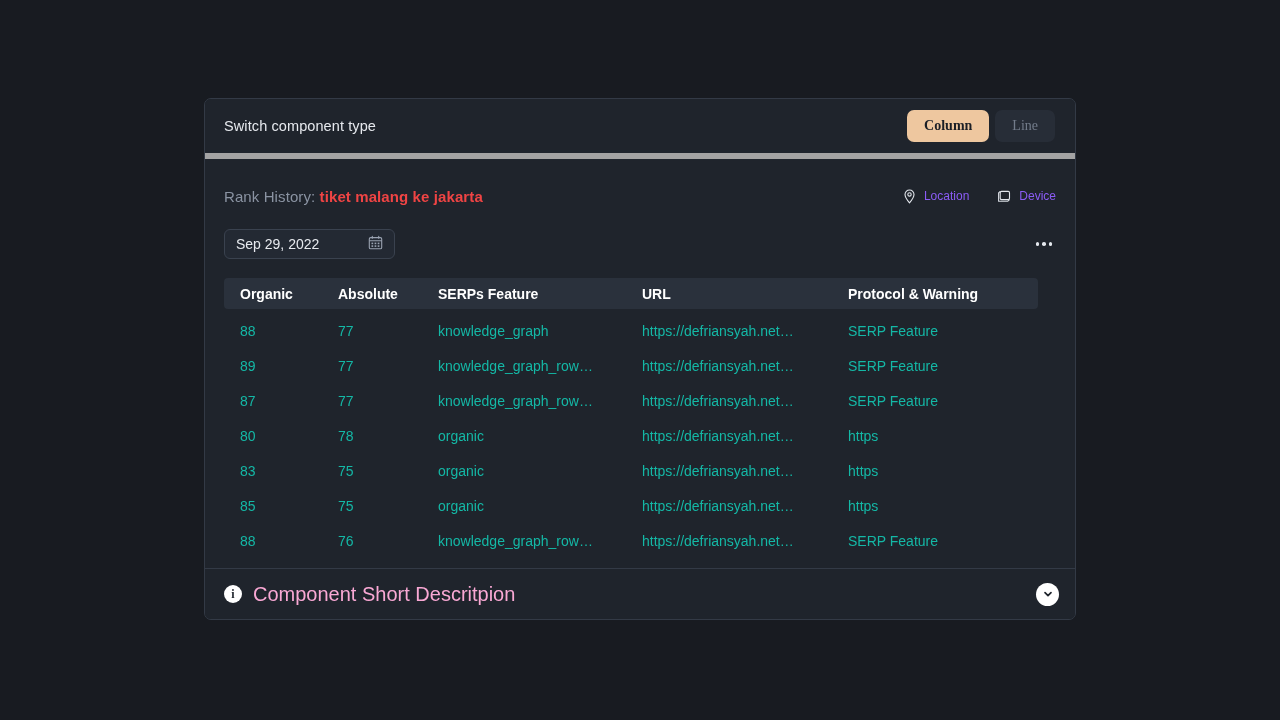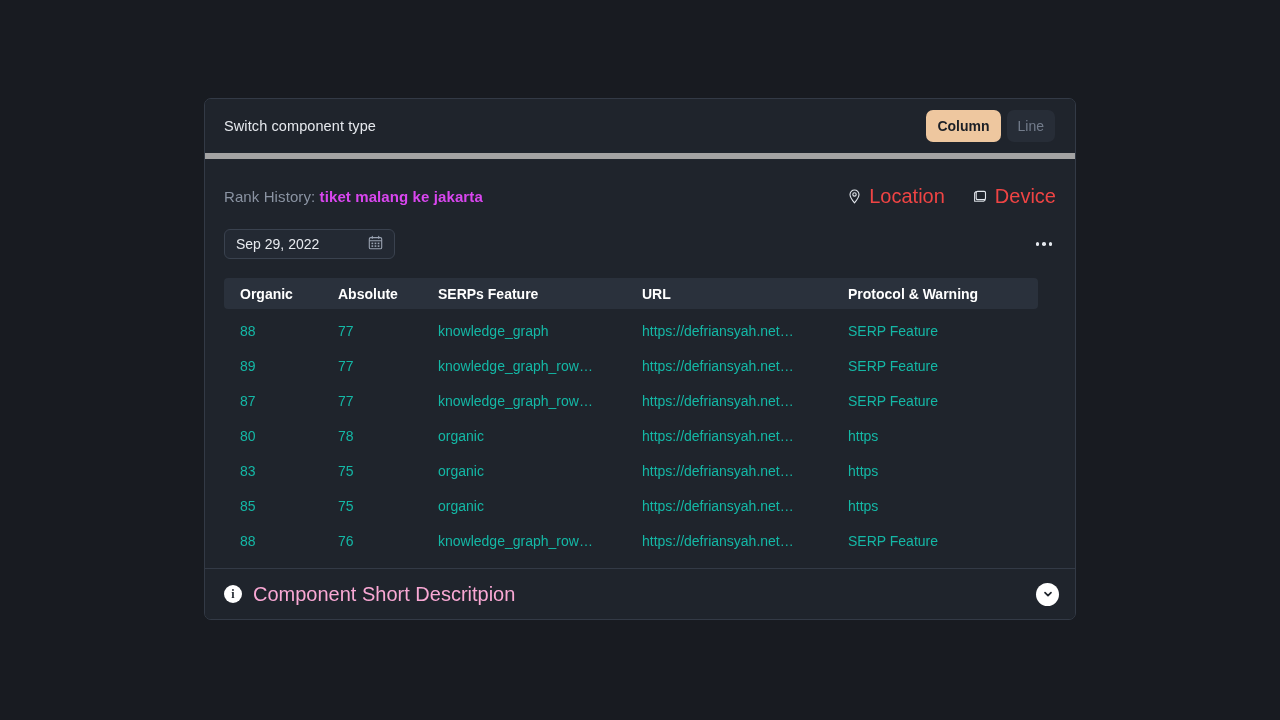--- a/index.html
+++ b/index.html
@@ -54,23 +54,23 @@
     letter-spacing: .1px;
   }
   .switch-group {
     display: flex;
     align-items: center;
     gap: 6px;
   }
   .seg-btn {
     border: none;
     border-radius: 7px;
-    font-family: Liberation Sans, sans-serif;
+    font-family: Liberation Serif, serif;
     font-size: 14px;
-    padding: 9px 11px;
+    padding: 9px 17px;
     cursor: pointer;
     line-height: 1;
   }
   .seg-btn.active {
     background: #eec79f;
     color: #1b1f26;
     font-weight: bold;
   }
   .seg-btn.inactive {
     background: #272d37;
@@ -94,34 +94,33 @@
   }
   .title {
     font-size: 15px;
     letter-spacing: .1px;
     white-space: nowrap;
   }
   .title .prefix {
     color: #8a93a2;
   }
   .title .keyword {
-    color: #d946ef;
+    color: #ef4444;
     font-weight: bold;
   }
   .title-actions {
     display: flex;
     align-items: center;
     gap: 28px;
   }
   .chip {
     display: flex;
-    align-items: center;
     gap: 8px;
-    color: #ef4444;
-    font-size: 20px;
+    color: #8b5cf6;
+    font-size: 12px;
     cursor: pointer;
   }
   .chip svg { display: block; }
 
   
   .date-row {
     display: flex;
     align-items: center;
     justify-content: space-between;
     margin-top: 20px;

